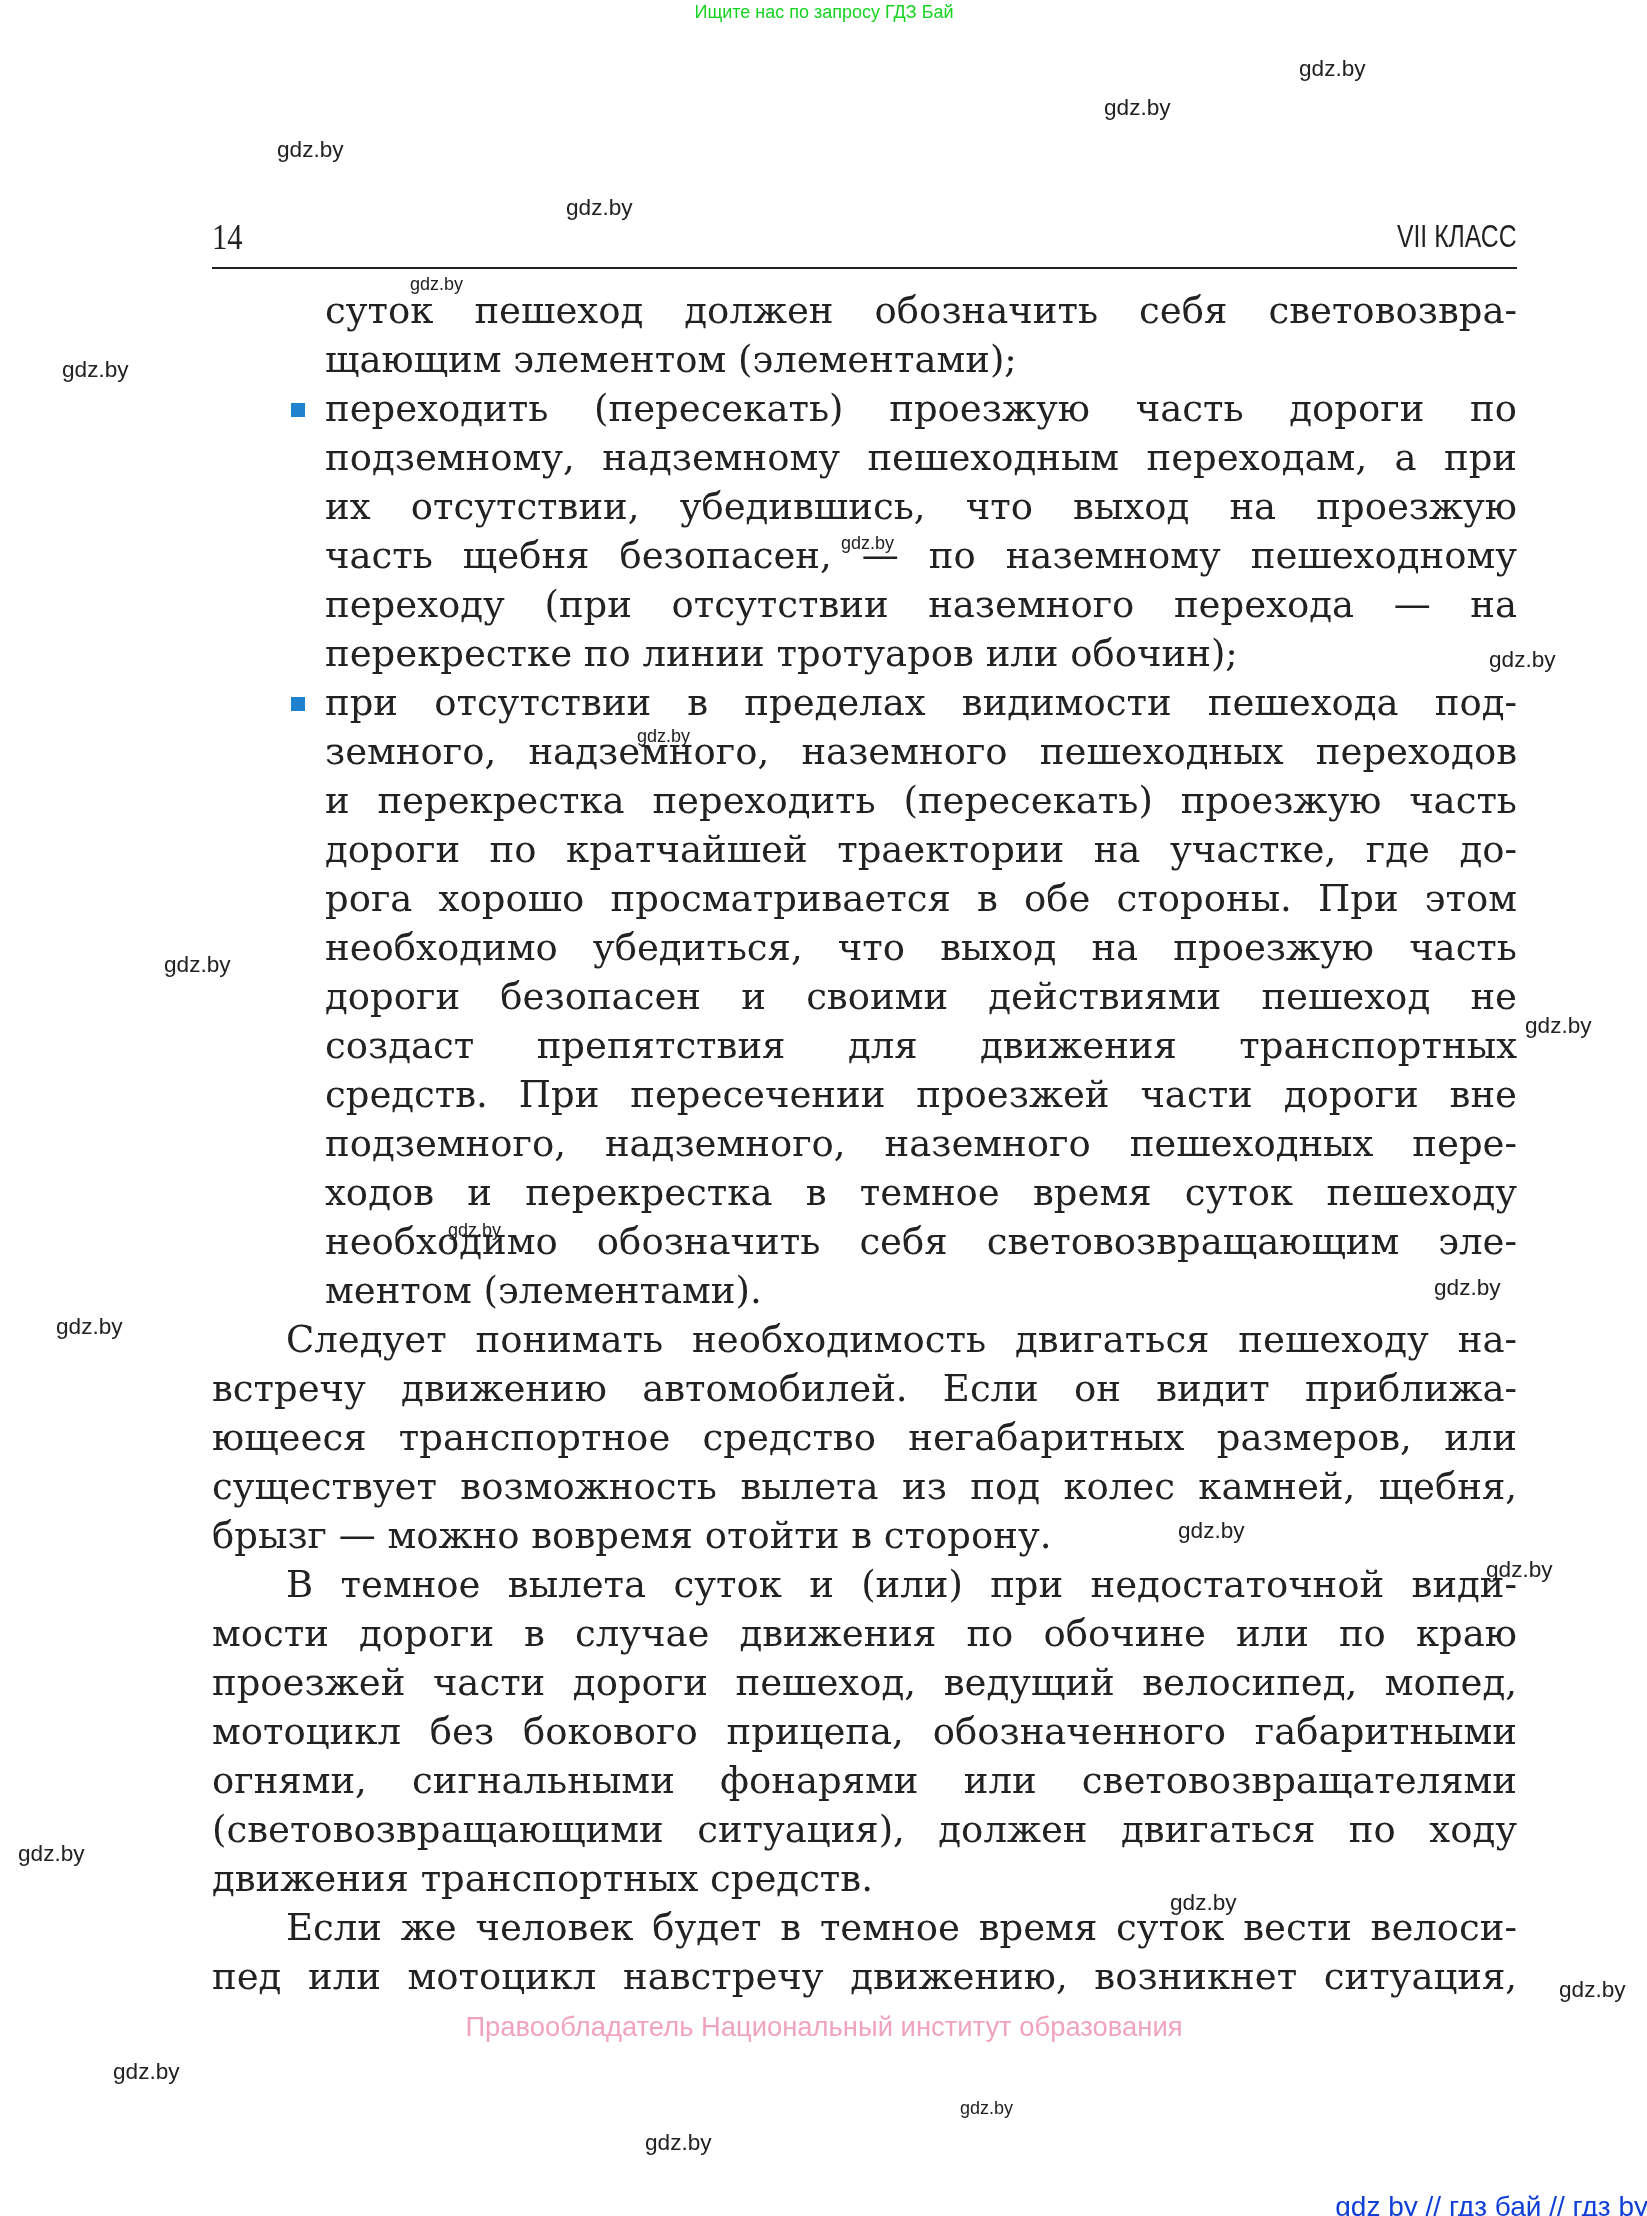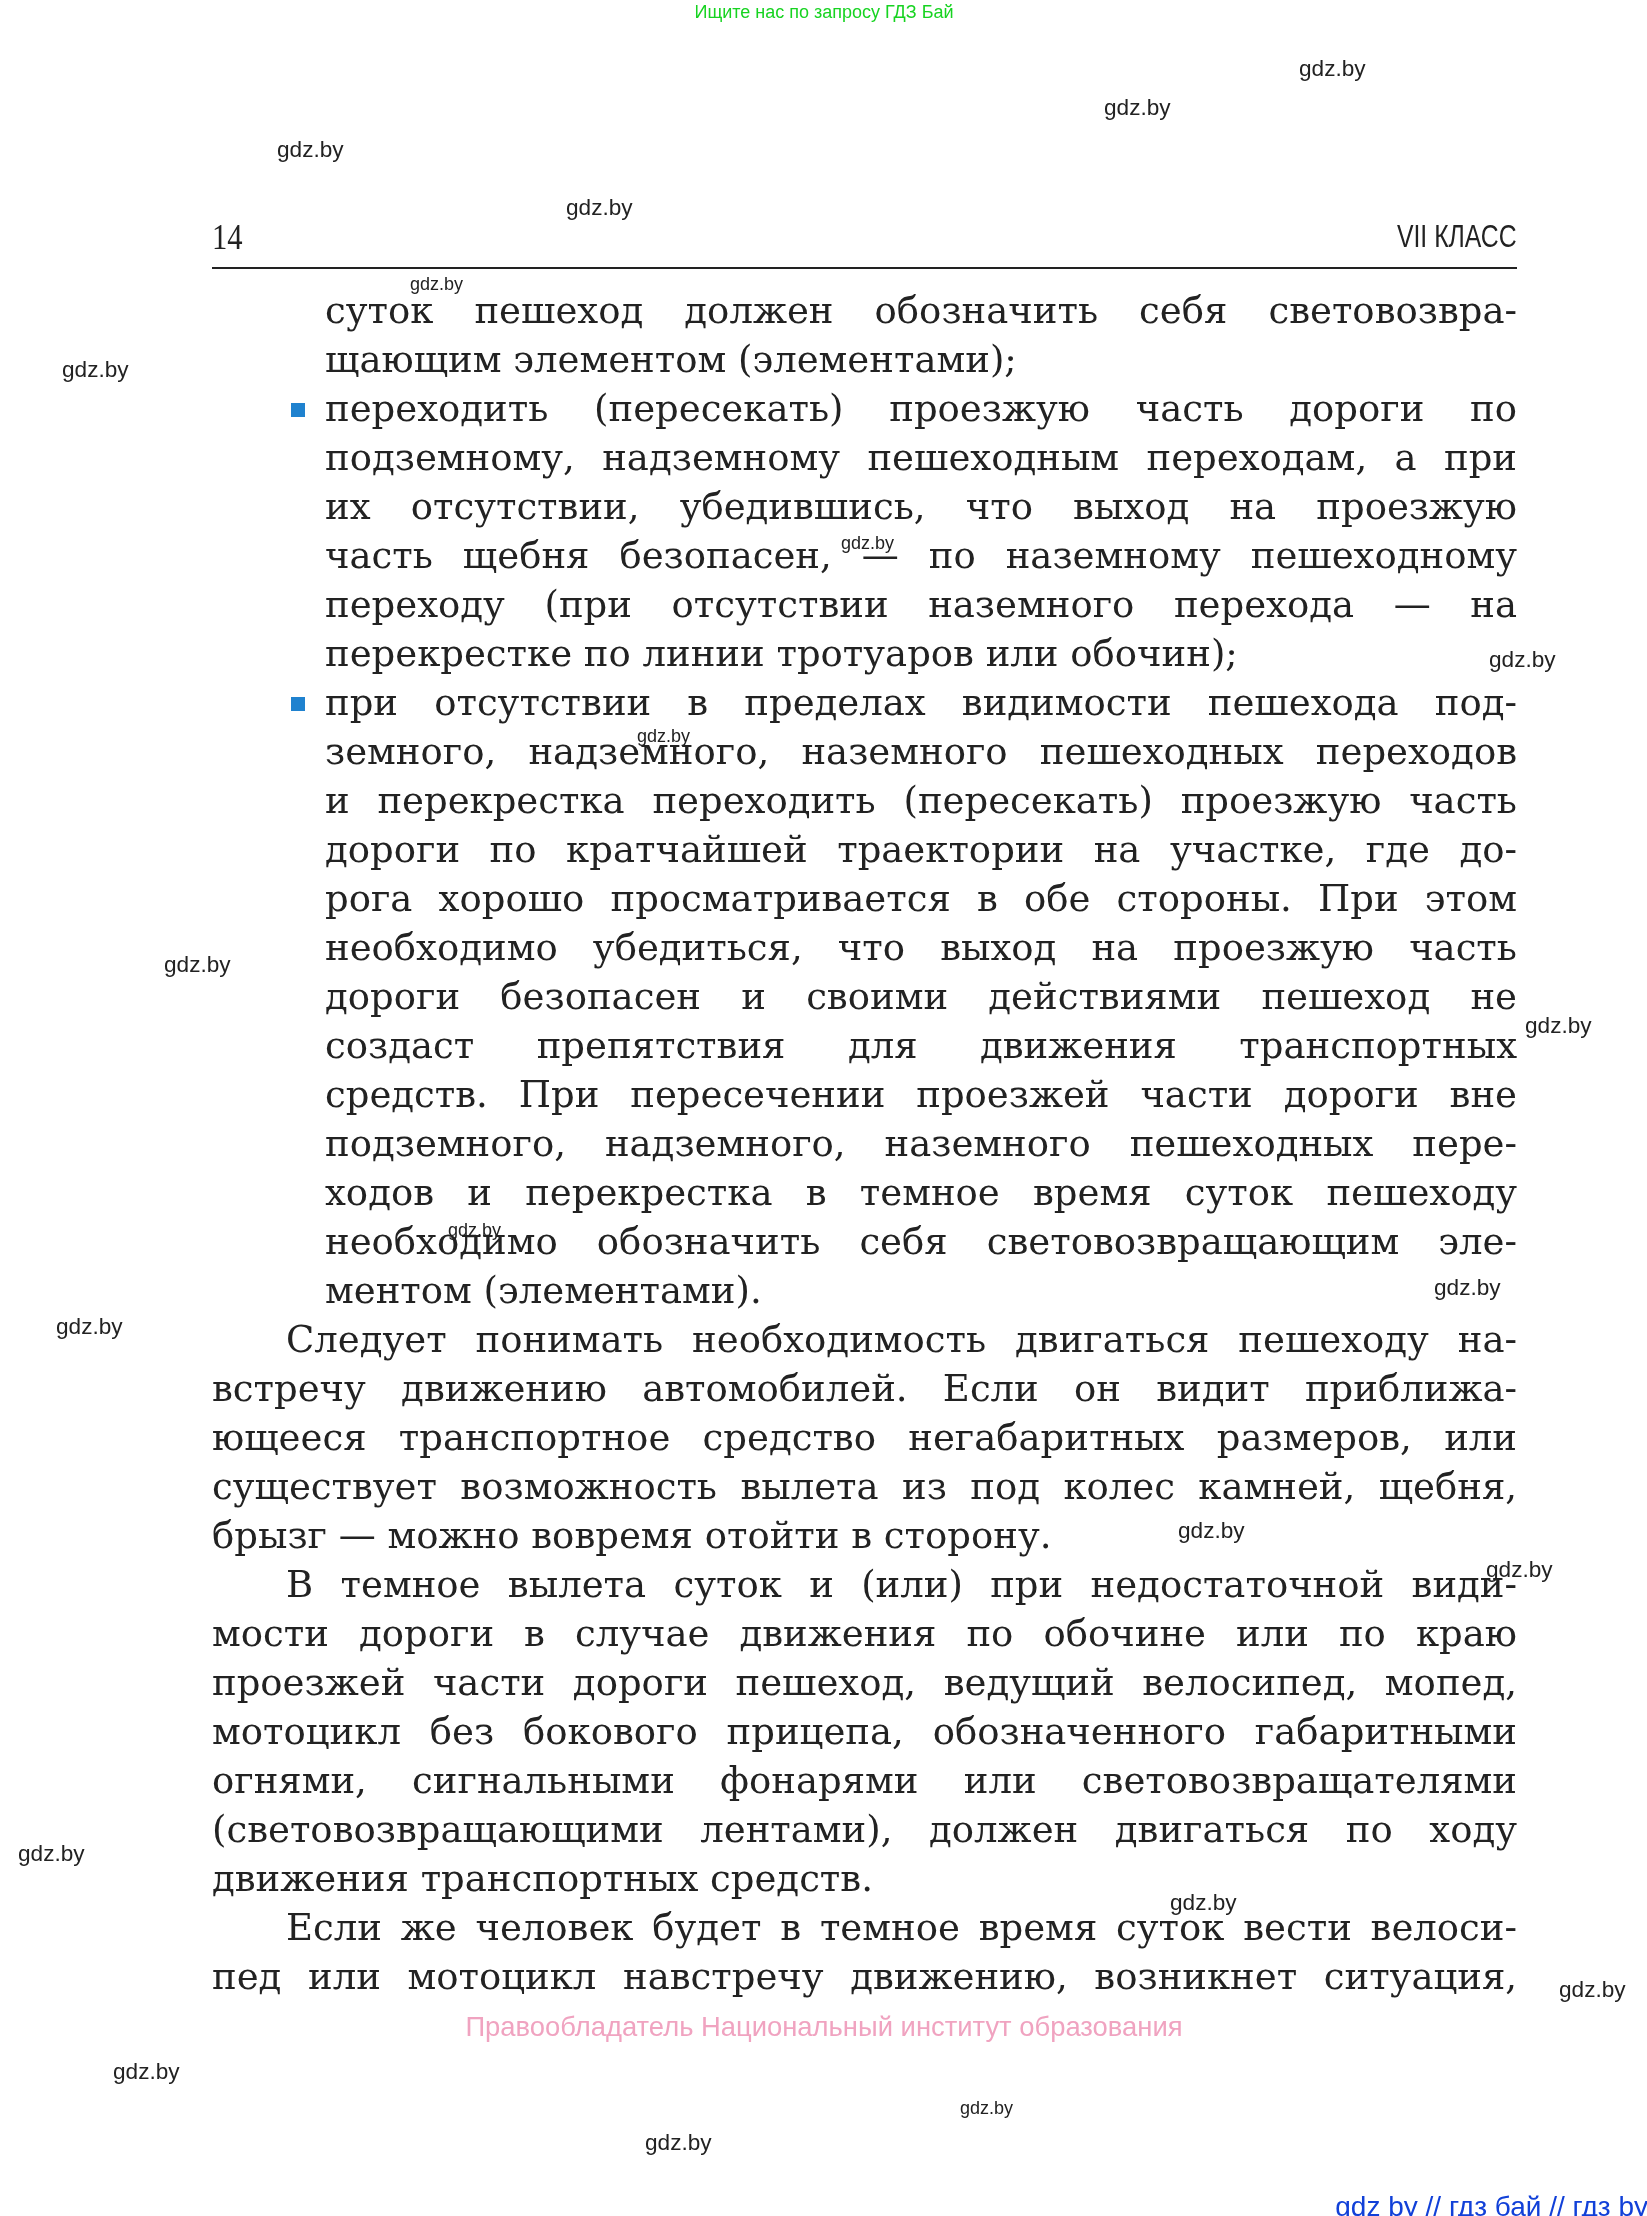--- a/index.html
+++ b/index.html
@@ -93,21 +93,21 @@
     <span class="line">ющееся транспортное средство негабаритных размеров, или</span>
     <span class="line">существует возможность вылета из под колес камней, щебня,</span>
     <span class="line last">брызг — можно вовремя отойти в сторону.</span>
   </div>
   <div>
     <span class="line indent">В темное вылета суток и (или) при недостаточной види-</span>
     <span class="line">мости дороги в случае движения по обочине или по краю</span>
     <span class="line">проезжей части дороги пешеход, ведущий велосипед, мопед,</span>
     <span class="line">мотоцикл без бокового прицепа, обозначенного габаритными</span>
     <span class="line">огнями, сигнальными фонарями или световозвращателями</span>
-    <span class="line">(световозвращающими лентами), должен двигаться по ходу</span>
+    <span class="line">(световозвращающими ситуация), должен двигаться по ходу</span>
     <span class="line last">движения транспортных средств.</span>
   </div>
   <div>
     <span class="line indent">Если же человек будет в темное время суток вести велоси-</span>
     <span class="line">пед или мотоцикл навстречу движению, возникнет ситуация,</span>
   </div>
 </div>
 
 <div class="copyright">Правообладатель Национальный институт образования</div>
 <div class="footer">gdz by  //  гдз бай  //  гдз by</div>

